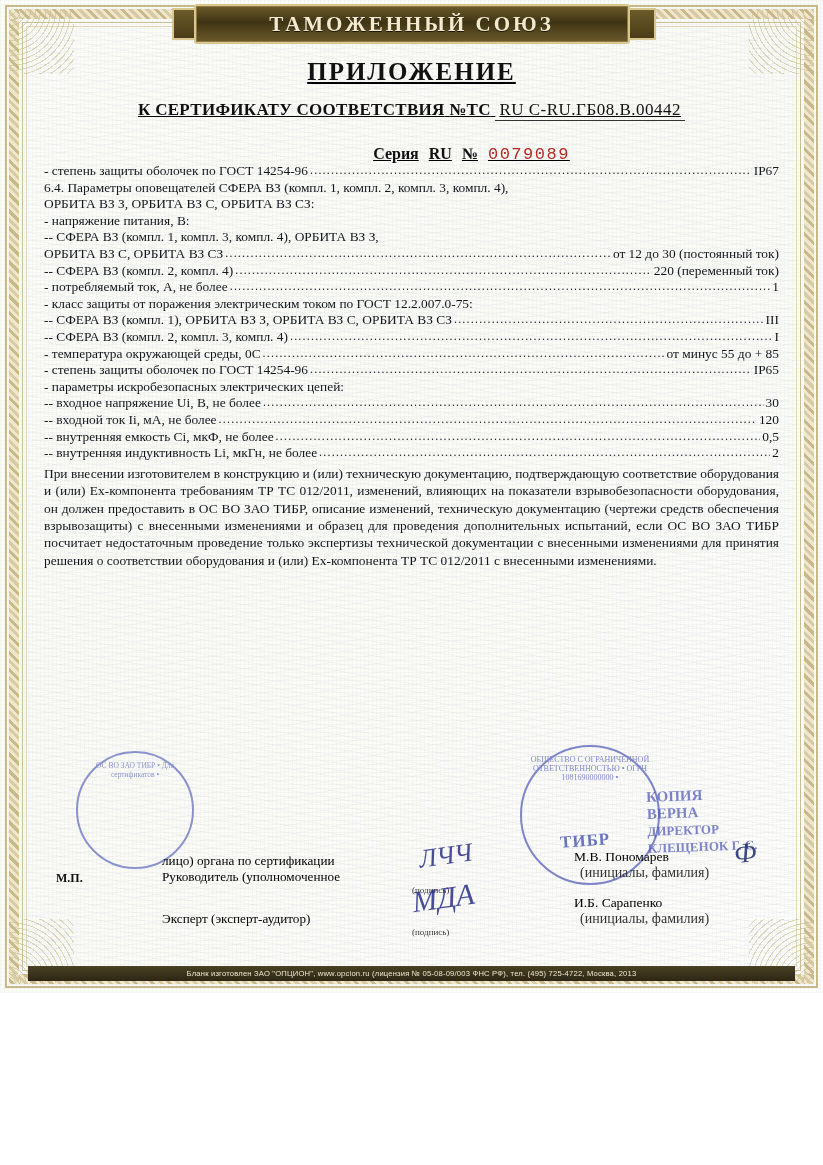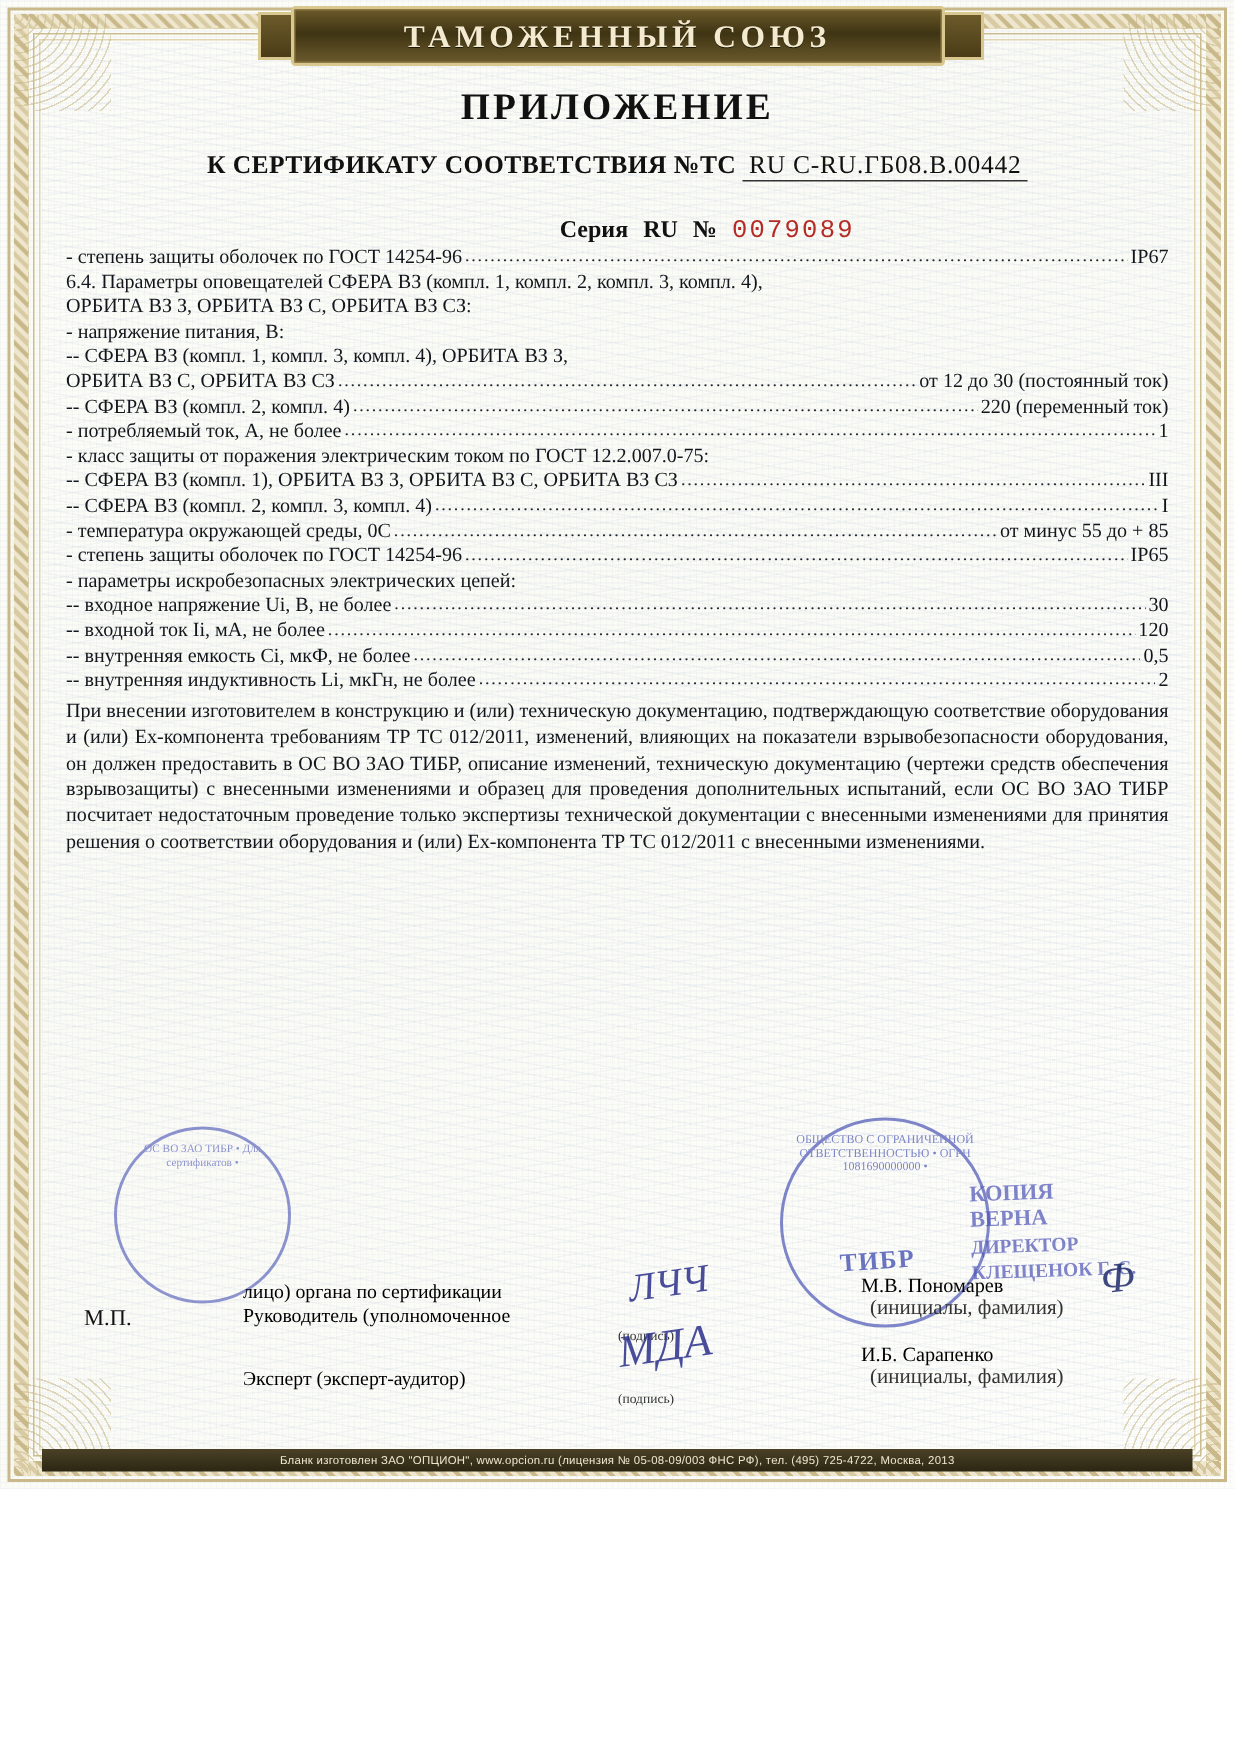--- a/index.html
+++ b/index.html
@@ -108,20 +108,21 @@
   }
   .banner-wing.left  { left: 50%; margin-left: -240px; }
   .banner-wing.right { left: 50%; margin-left: 214px; }
 
   
   .title-block {
     position: absolute;
     left: 40px; right: 40px;
     top: 58px;
     text-align: center;
+    text-decoration: underline;
   }
   .doc-title {
     font-size: 25px;
     font-weight: bold;
     letter-spacing: 2px;
     color: #111;
   }
   .doc-subtitle {
     margin-top: 14px;
     font-size: 17px;
@@ -198,22 +199,22 @@
     position: absolute;
     left: 44px;
     right: 44px;
     bottom: 46px;
     height: 150px;
   }
   .mp {
     position: absolute;
     left: 12px;
     top: 74px;
-    font-size: 15px;
-    font-weight: normal;
+    font-size: 12px;
+    font-weight: bold;
     color: #111;
   }
   .sig-left {
     position: absolute;
     left: 118px;
     top: 56px;
     font-size: 13.2px;
     line-height: 15.5px;
   }
   .sig-left .sub {

